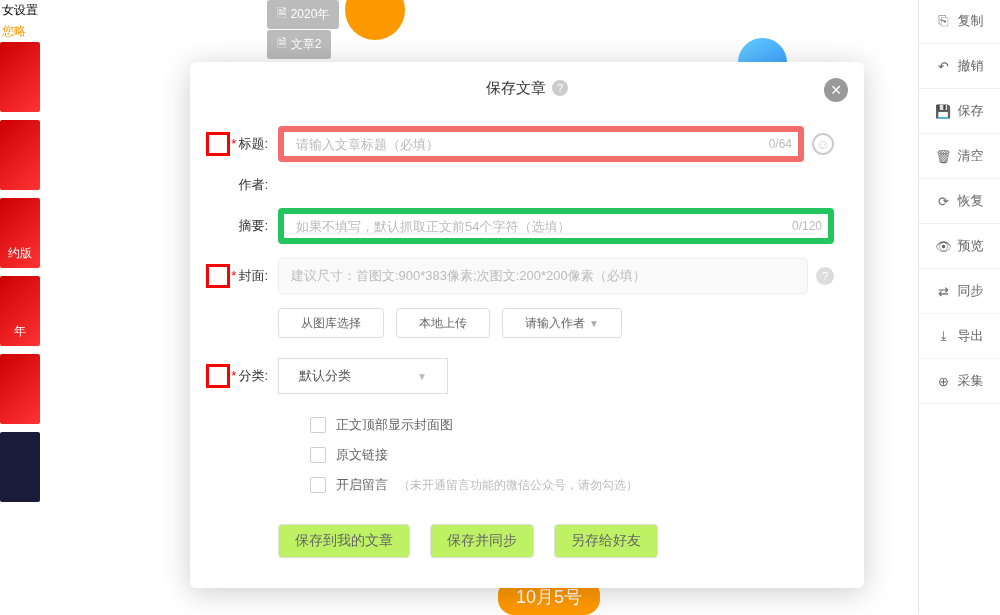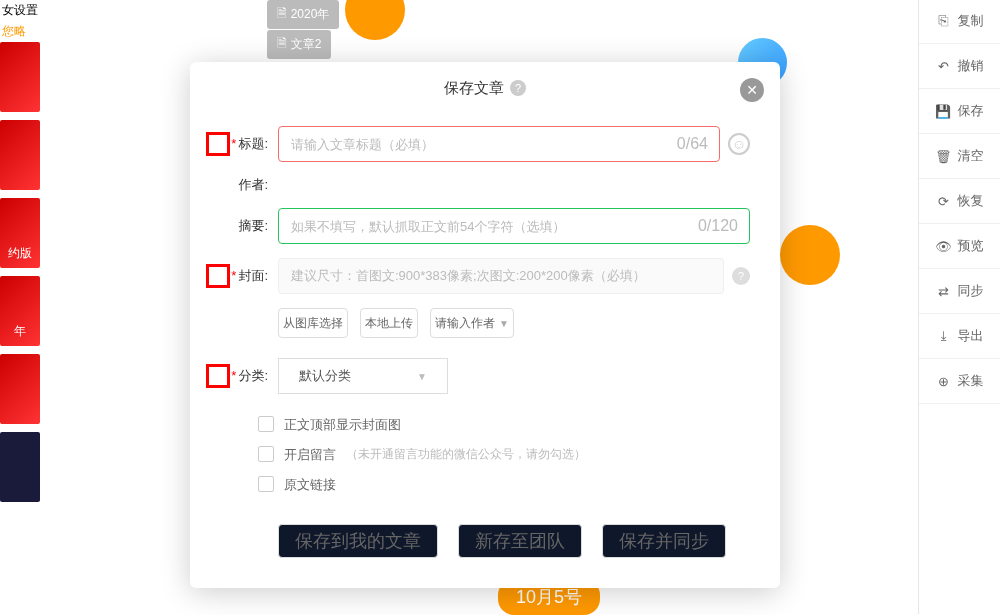--- a/index.html
+++ b/index.html
@@ -141,21 +141,21 @@
   border-radius: 50%;
   background: #fff;
   border: 2px solid #f90;
 }
 
 
 .modal {
   position: absolute;
   left: 190px;
   top: 62px;
-  width: 590px;
+  width: 674px;
   background: #fff;
   border-radius: 6px;
   box-shadow: 0 4px 30px rgba(0,0,0,0.2);
   padding-bottom: 30px;
 }
 .modal-header {
   height: 52px;
   display: flex;
   align-items: center;
   justify-content: center;
@@ -219,21 +219,21 @@
   left: 16px;
 }
 
 .input-wrap {
   flex: 1;
   position: relative;
 }
 .text-input {
   width: 100%;
   height: 36px;
-  border: 1px solid #22c55e;
+  border: 6px solid #22c55e;
   border-radius: 4px;
   padding: 0 52px 0 12px;
   font-size: 13px;
   color: #000000;
   outline: none;
 }
 .text-input.error { border-color: #f56c6c; }
 .text-input::placeholder { color: #bbb; }
 .static-input {
   width: 100%;
@@ -245,21 +245,21 @@
   color: #bbb;
   display: flex;
   align-items: center;
   background: #fafafa;
 }
 .counter {
   position: absolute;
   right: 12px;
   top: 50%;
   transform: translateY(-50%);
-  font-size: 16px;
+  font-size: 12px;
   color: #bbb;
 }
 .emoji-btn {
   width: 22px;
   height: 22px;
   border: 2px solid #ccc;
   border-radius: 50%;
   display: flex;
   align-items: center;
   justify-content: center;
@@ -283,21 +283,21 @@
 }
 
 .btn-row {
   display: flex;
   gap: 12px;
   margin-left: 88px;
   margin-bottom: 20px;
 }
 .small-btn {
   height: 30px;
-  padding: 0 4px;
+  padding: 0 22px;
   border: 1px solid #ddd;
   border-radius: 4px;
   background: #fff;
   font-size: 12px;
   color: #666;
   cursor: pointer;
   display: flex;
   align-items: center;
   gap: 4px;
 }
@@ -315,22 +315,22 @@
   justify-content: space-between;
   cursor: pointer;
 }
 .select-arrow {
   color: #bbb;
   font-size: 10px;
 }
 
 .checkbox-row {
   display: flex;
-  align-items: flex-start;
-  margin-left: 68px;
+  align-items: center;
+  margin-left: 120px;
   margin-bottom: 12px;
   font-size: 13px;
   color: #666;
 }
 .checkbox {
   width: 16px;
   height: 16px;
   border: 1px solid #ccc;
   border-radius: 2px;
   margin-right: 10px;
@@ -346,22 +346,22 @@
   display: flex;
   gap: 20px;
   margin-left: 88px;
   margin-top: 30px;
 }
 .action-btn {
   height: 34px;
   padding: 0 16px;
   border: 1px solid #ddd;
   border-radius: 4px;
-  background: #0f172a;
-  font-size: 18px;
+  background: #bef264;
+  font-size: 14px;
   color: #666;
   cursor: pointer;
 }
 
 
 .avatar-circle {
   position: absolute;
   border-radius: 50%;
   background: linear-gradient(135deg, #6cf, #39f);
   border: 3px solid #fff;
@@ -503,26 +503,26 @@
       <span class="select-arrow">▼</span>
     </div>
   </div>
 
   <div class="checkbox-row">
     <div class="checkbox"></div>
     <span>正文顶部显示封面图</span>
   </div>
   <div class="checkbox-row">
     <div class="checkbox"></div>
+    <span>原文链接</span>
+  </div>
+  <div class="checkbox-row">
+    <div class="checkbox"></div>
     <span>开启留言</span>
     <span class="checkbox-hint">（未开通留言功能的微信公众号，请勿勾选）</span>
   </div>
-  <div class="checkbox-row">
-    <div class="checkbox"></div>
-    <span>原文链接</span>
-  </div>
 
   <div class="action-row">
     <button class="action-btn">保存到我的文章</button>
-    <button class="action-btn">新存至团队</button>
     <button class="action-btn">保存并同步</button>
+    <button class="action-btn">另存给好友</button>
   </div>
 </div>
 
 </body></html>

